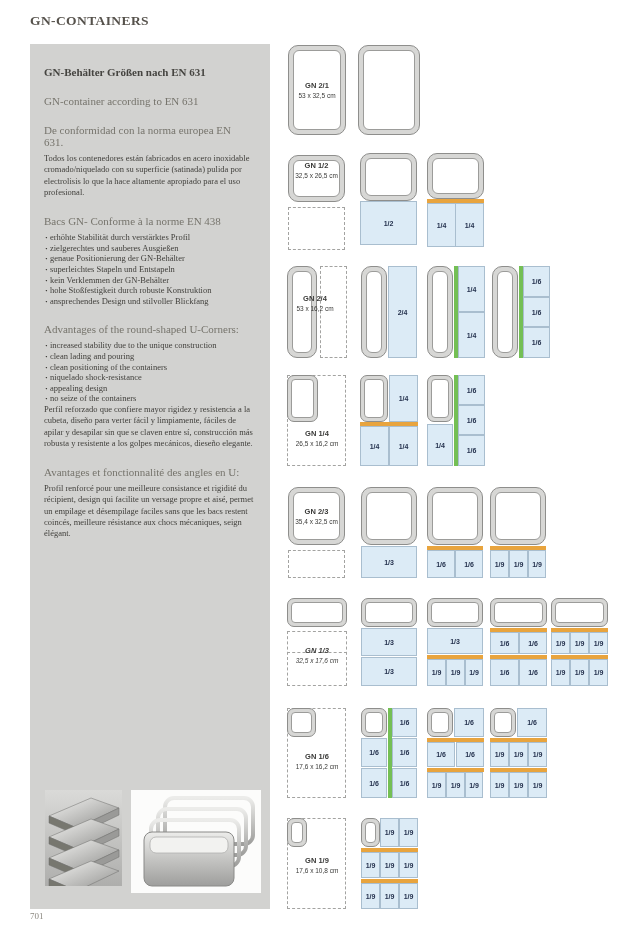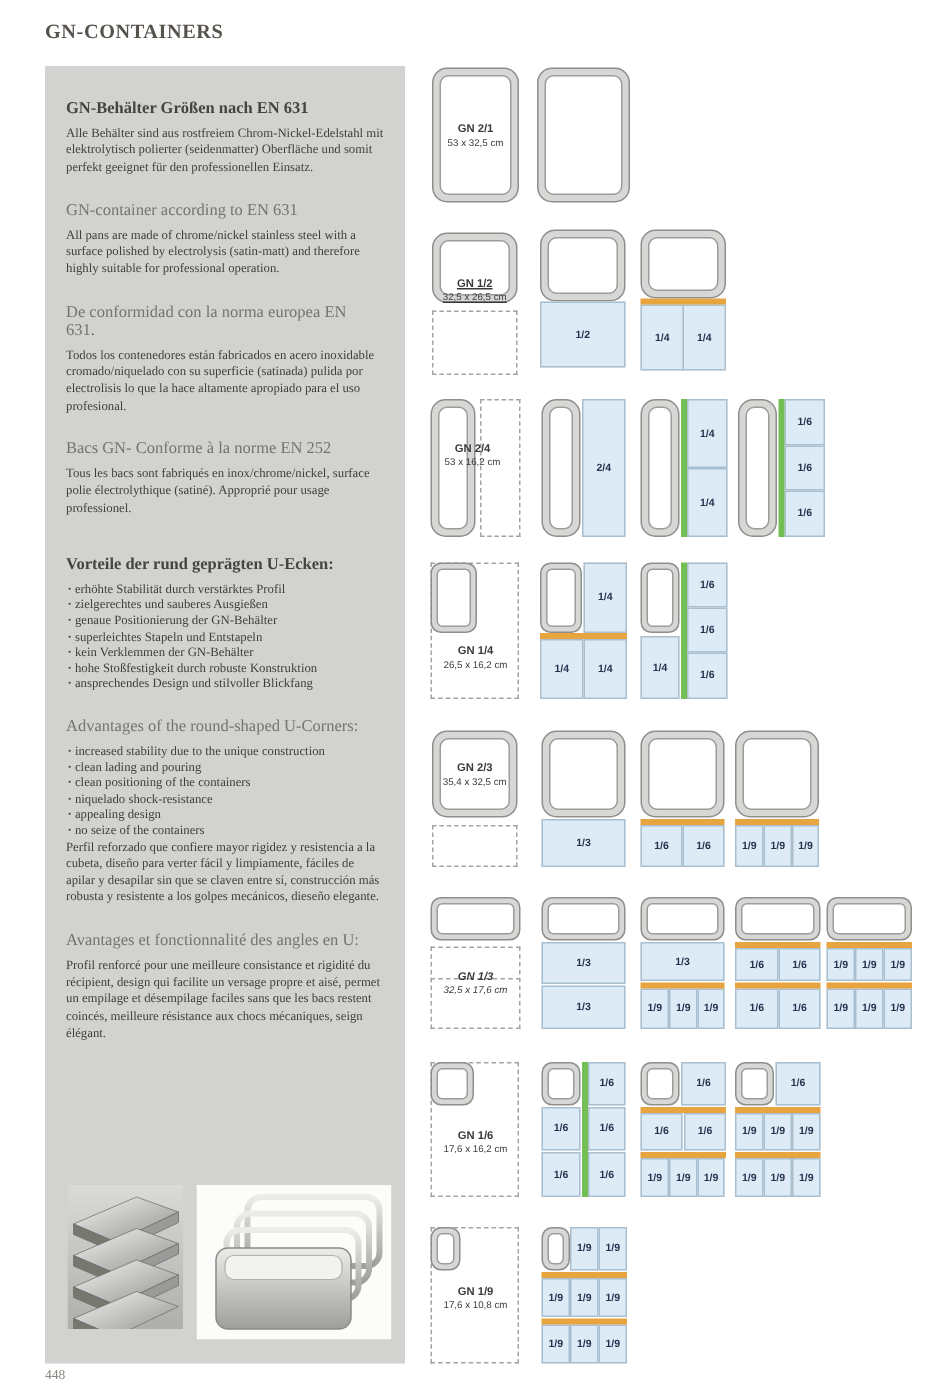--- a/index.html
+++ b/index.html
@@ -45,32 +45,28 @@
 </style>
 </head>
 <body>
 
 <div class="page">
 
   <div class="title">GN-CONTAINERS</div>
 
   <div class="panel">
     <h3 class="sec-h dark first">GN-Behälter Größen nach EN 631</h3>
-    <p class="sec-p">Alle Behälter sind aus rostfreiem Chrom-Nickel-Edelstahl mit elektrolytisch polierter (seidenmatter) Oberfläche und somit perfekt geeignet für den professionellen Einsatz.</p>
 
     <h3 class="sec-h light">GN-container according to EN 631</h3>
-    <p class="sec-p">All pans are made of chrome/nickel stainless steel with a surface polished by electrolysis (satin-matt) and therefore highly suitable for professional operation.</p>
 
     <h3 class="sec-h light">De conformidad con la norma europea EN 631.</h3>
     <p class="sec-p">Todos los contenedores están fabricados en acero inoxidable cromado/niquelado con su superficie (satinada) pulida por electrolisis lo que la hace altamente apropiado para el uso profesional.</p>
 
-    <h3 class="sec-h light">Bacs GN- Conforme à la norme EN 252</h3>
-    <p class="sec-p">Tous les bacs sont fabriqués en inox/chrome/nickel, surface polie électrolythique (satiné). Approprié pour usage professionel.</p>
-
-    <h3 class="sec-h dark gap-lg">Vorteile der rund geprägten U-Ecken:</h3>
+    <h3 class="sec-h light">Bacs GN- Conforme à la norme EN 438</h3>
+
     <ul class="sec-ul">
       <li>erhöhte Stabilität durch verstärktes Profil</li>
       <li>zielgerechtes und sauberes Ausgießen</li>
       <li>genaue Positionierung der GN-Behälter</li>
       <li>superleichtes Stapeln und Entstapeln</li>
       <li>kein Verklemmen der GN-Behälter</li>
       <li>hohe Stoßfestigkeit durch robuste Konstruktion</li>
       <li>ansprechendes Design und stilvoller Blickfang</li>
     </ul>
 
@@ -156,21 +152,21 @@
         <div class="dims">53 x 32,5 cm</div>
       </div>
       <div class="dashed-rect" style="left: 288px; top: 207px; width: 57px; height: 43px;"></div>
       <div class="pan" style="left: 288px; top: 155px; width: 57px; height: 47px;"></div>
       <div class="pan" style="left: 360px; top: 153px; width: 57px; height: 48px;"></div>
       <div class="pan" style="left: 427px; top: 153px; width: 57px; height: 46px;"></div>
       <div class="cell" style="left: 360px; top: 201px; width: 57px; height: 44px;">1/2</div>
       <div class="cell" style="left: 427px; top: 203px; width: 29px; height: 44px;">1/4</div>
       <div class="cell" style="left: 455px; top: 203px; width: 29px; height: 44px;">1/4</div>
       <div class="hbar" style="left: 427px; top: 199px; width: 57px; height: 4px;"></div>
-      <div class="pan-label" style="left: 288px; top: 169px; width: 57px; height: 47px; text-decoration: underline;">
+      <div class="pan-label" style="left: 288px; top: 146px; width: 57px; height: 47px;">
         <div class="code">GN 1/2</div>
         <div class="dims">32,5 x 26,5 cm</div>
       </div>
       <div class="dashed-rect" style="left: 320px; top: 266px; width: 27px; height: 92px;"></div>
       <div class="pan" style="left: 287px; top: 266px; width: 30px; height: 92px;"></div>
       <div class="pan" style="left: 361px; top: 266px; width: 26px; height: 92px;"></div>
       <div class="pan" style="left: 427px; top: 266px; width: 26px; height: 92px;"></div>
       <div class="pan" style="left: 492px; top: 266px; width: 26px; height: 92px;"></div>
       <div class="cell" style="left: 388px; top: 266px; width: 29px; height: 92px;">2/4</div>
       <div class="cell" style="left: 458px; top: 266px; width: 27px; height: 46px;">1/4</div>
@@ -294,14 +290,14 @@
       <div class="cell" style="left: 380px; top: 883px; width: 19px; height: 26px;">1/9</div>
       <div class="cell" style="left: 399px; top: 883px; width: 19px; height: 26px;">1/9</div>
       <div class="hbar" style="left: 361px; top: 848px; width: 57px; height: 4px;"></div>
       <div class="hbar" style="left: 361px; top: 879px; width: 57px; height: 4px;"></div>
       <div class="pan-label" style="left: 289px; top: 856px; width: 56px;">
         <div class="code">GN 1/9</div>
         <div class="dims">17,6 x 10,8 cm</div>
       </div>
     </div>
 
-  <div class="page-number">448</div>
+  <div class="page-number">701</div>
 </div>
 
 </body></html>

